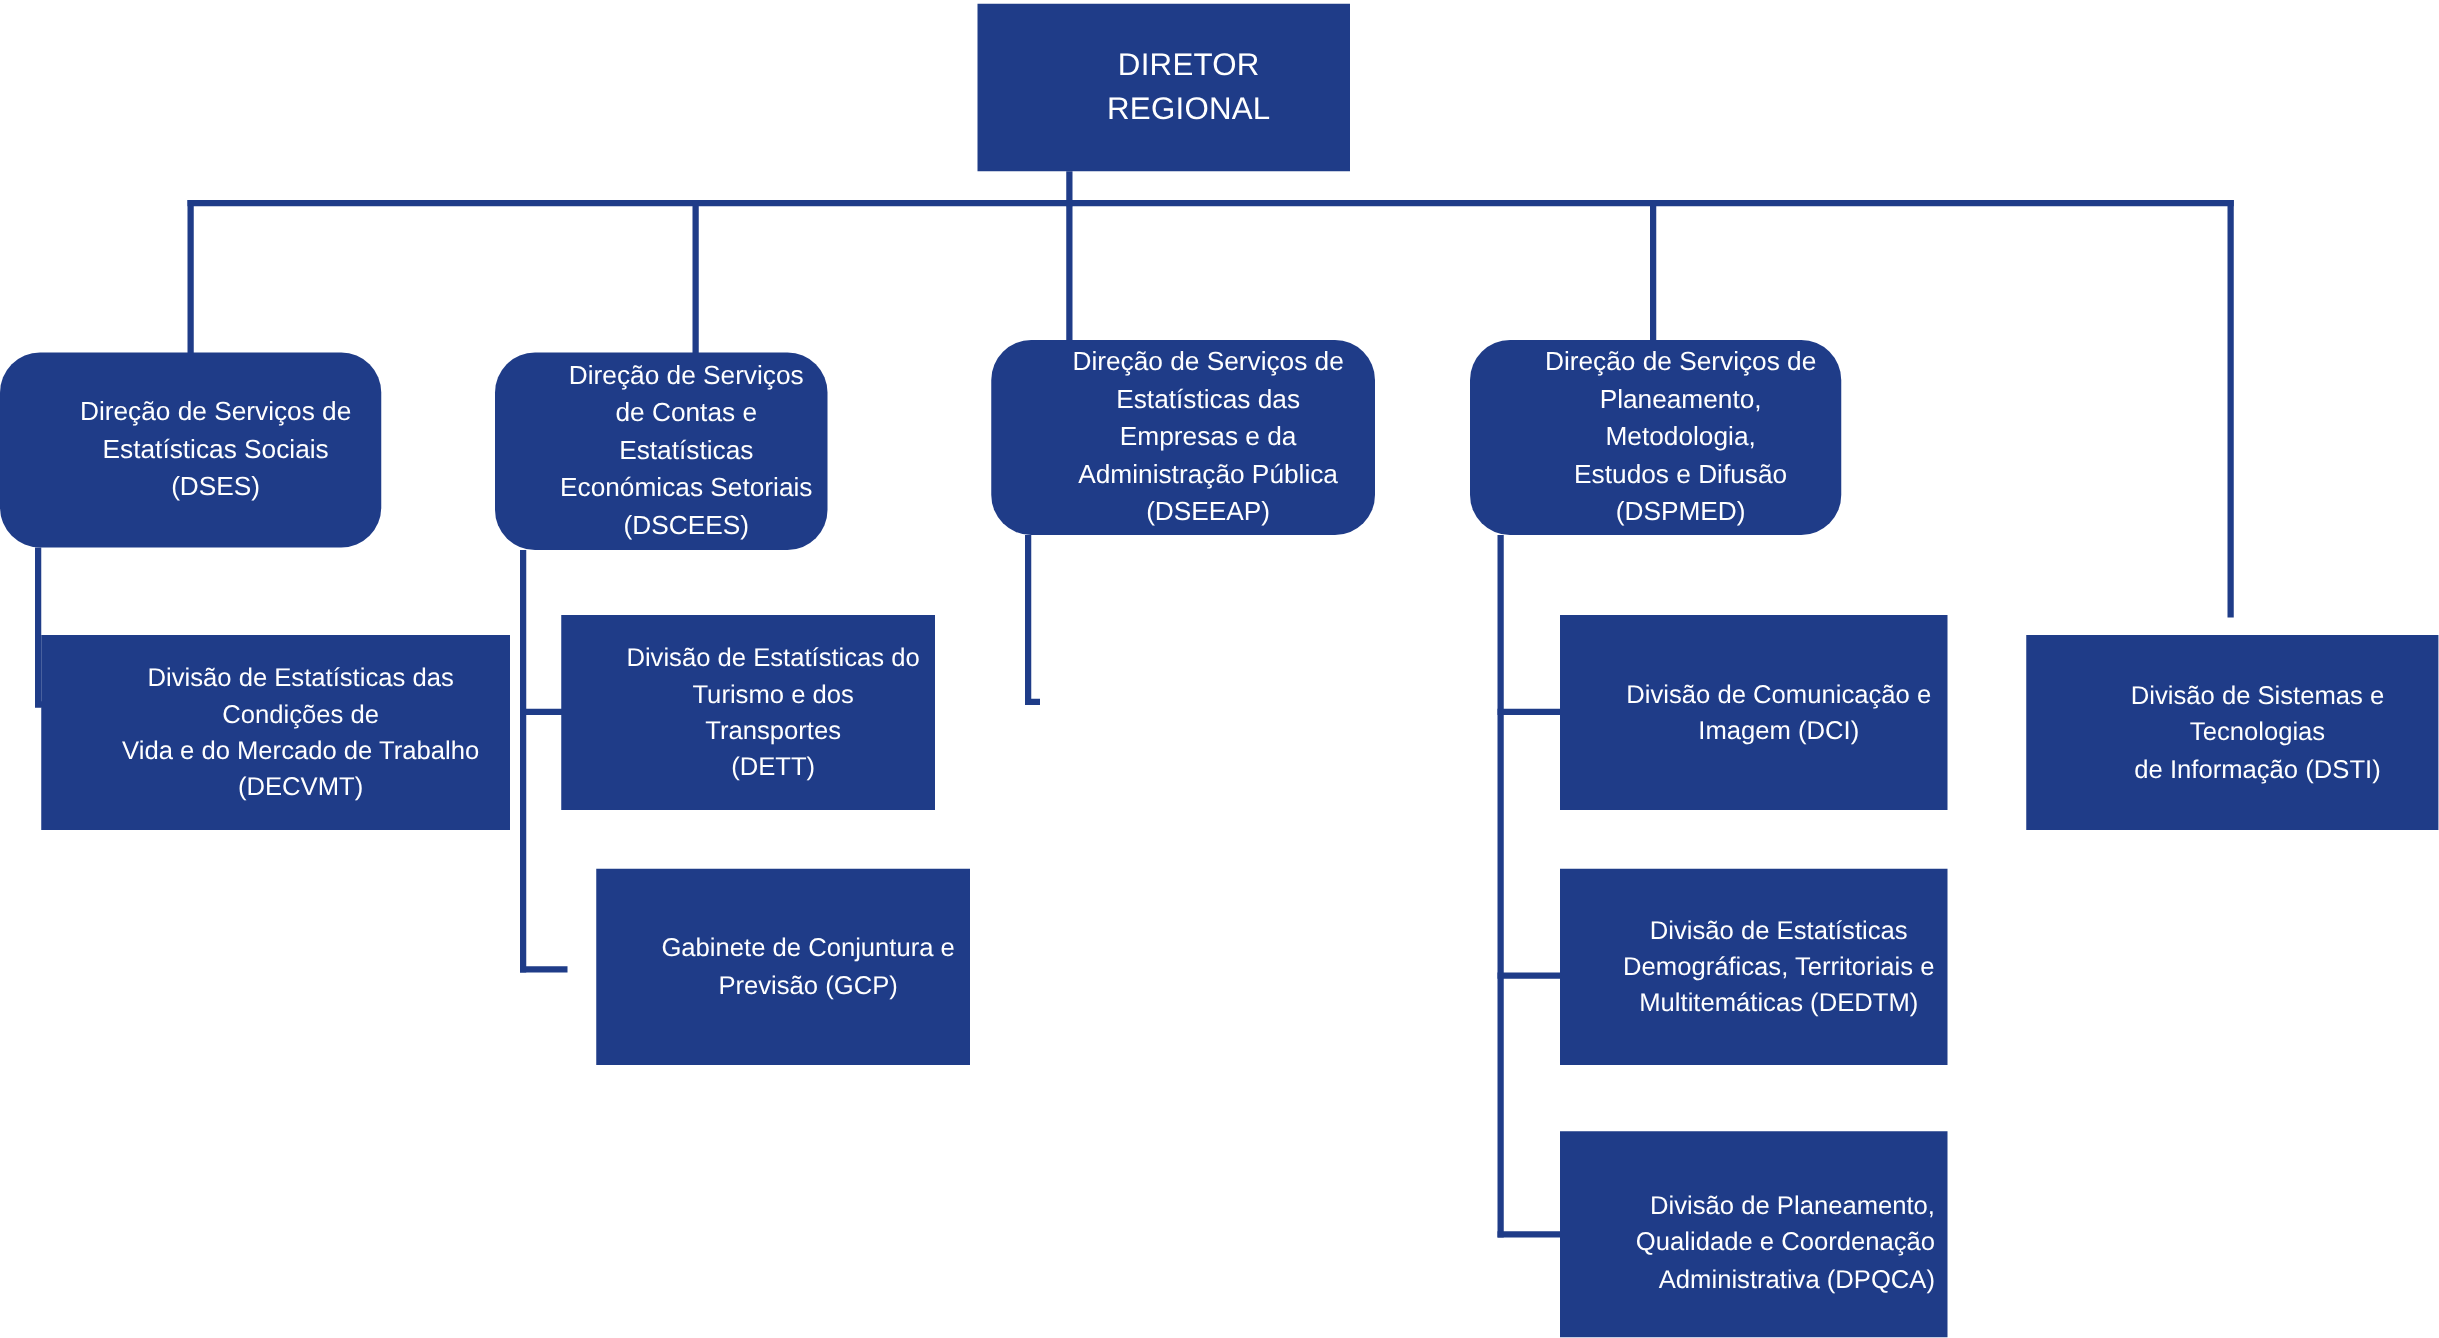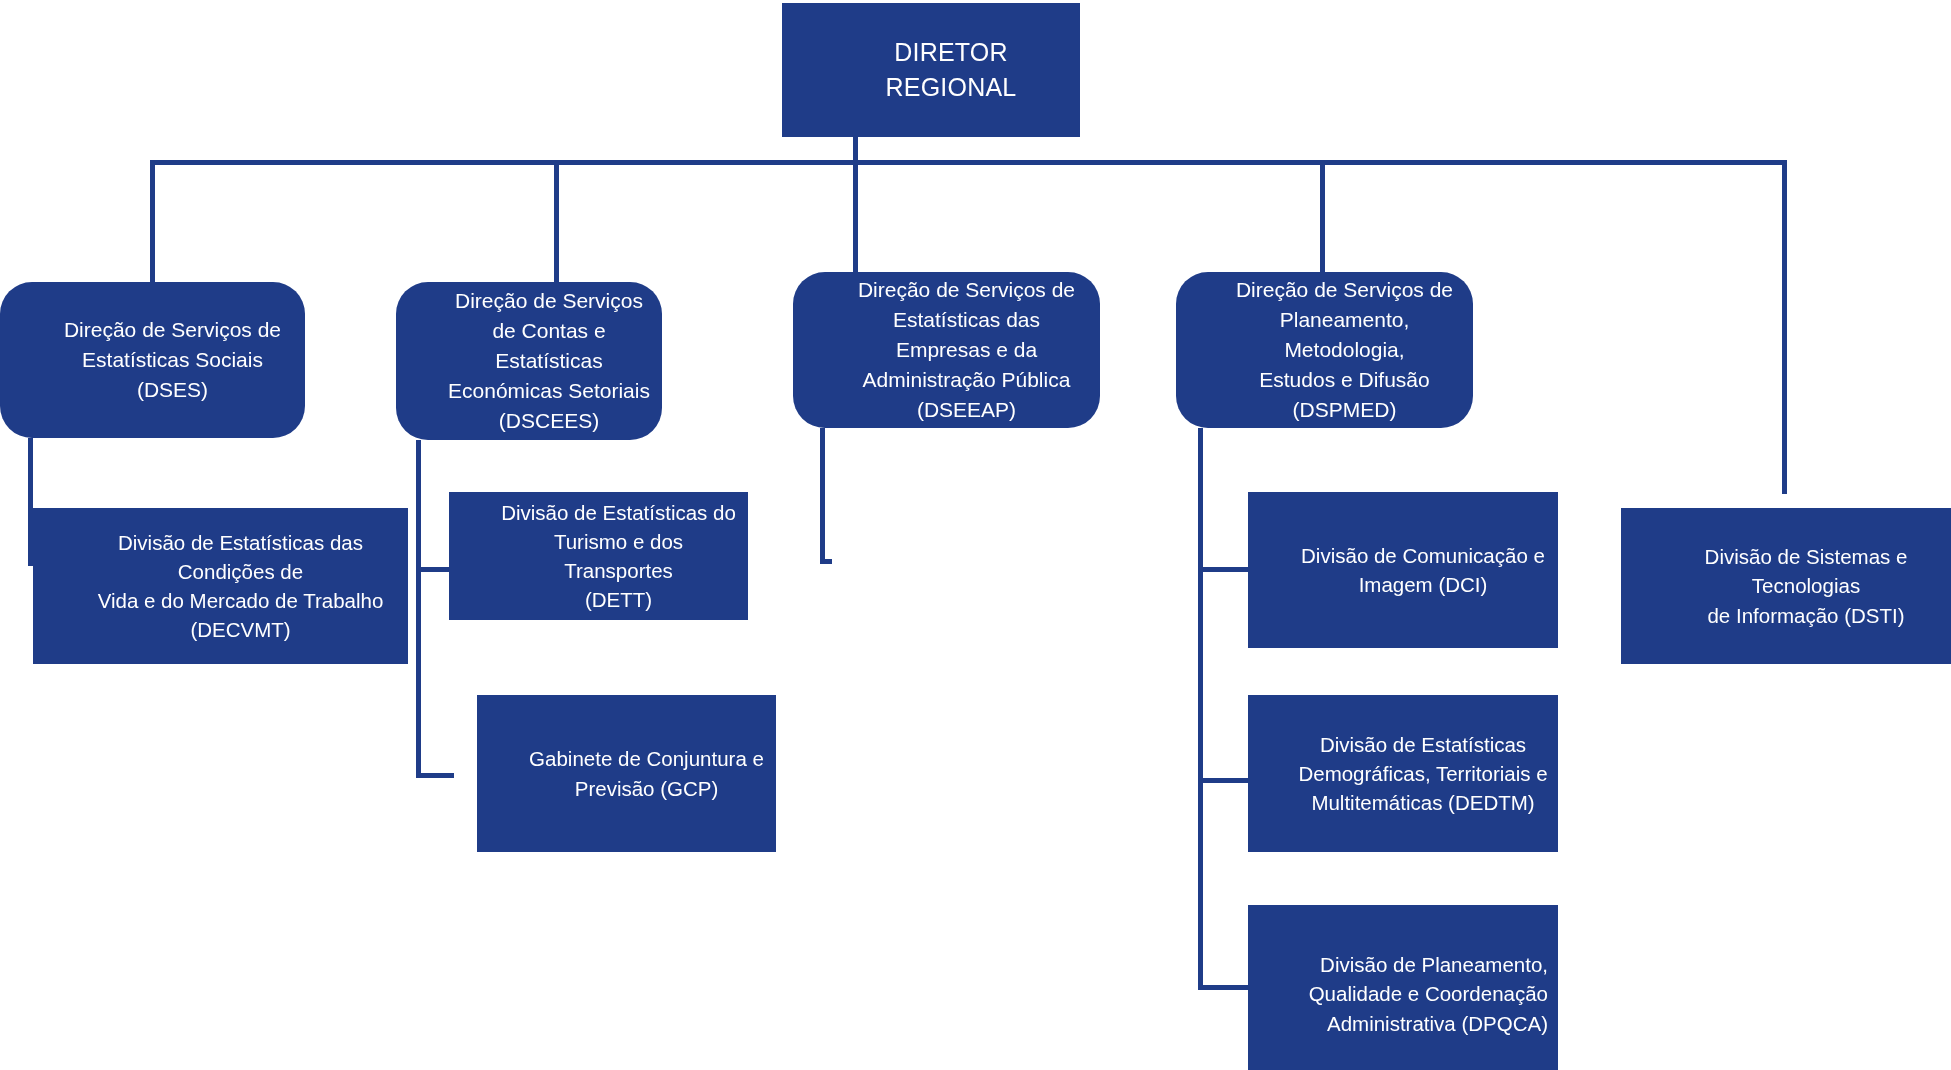--- a/index.html
+++ b/index.html
@@ -115,21 +115,21 @@
 Planeamento, Metodologia,
 Estudos e Difusão (DSPMED)</span>
   </div>
 
   <div class="node level2-node" style="left:33px; top:492px; width:375px; height:156px;margin-top:16px;">
     <span class="node-label">Divisão de Estatísticas das Condições de
 Vida e do Mercado de Trabalho
 (DECVMT)</span>
   </div>
 
-  <div class="node level2-node" style="left:449px; top:492px; width:299px; height:128px;">
+  <div class="node level2-node" style="left:449px; top:492px; width:299px; height:156px;">
     <span class="node-label">Divisão de Estatísticas do
 Turismo e dos Transportes
 (DETT)</span>
   </div>
 
   <div class="node level2-node" style="left:449px; top:695px; width:299px; height:157px;margin-left:28px;">
     <span class="node-label">Gabinete de Conjuntura e
 Previsão (GCP)</span>
   </div>
 

